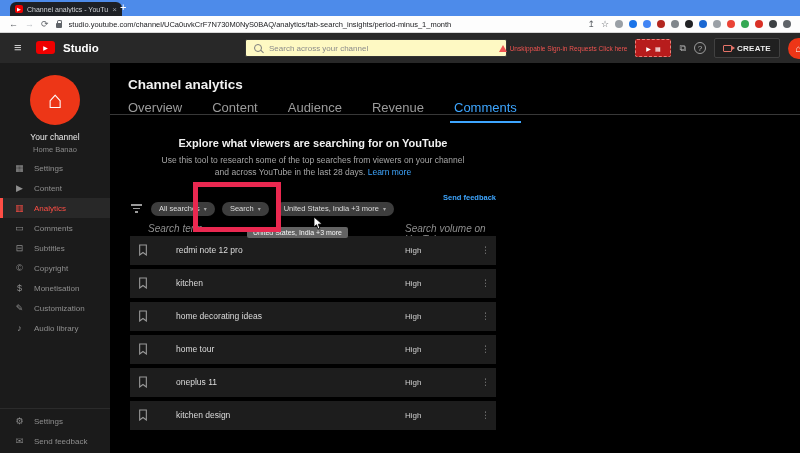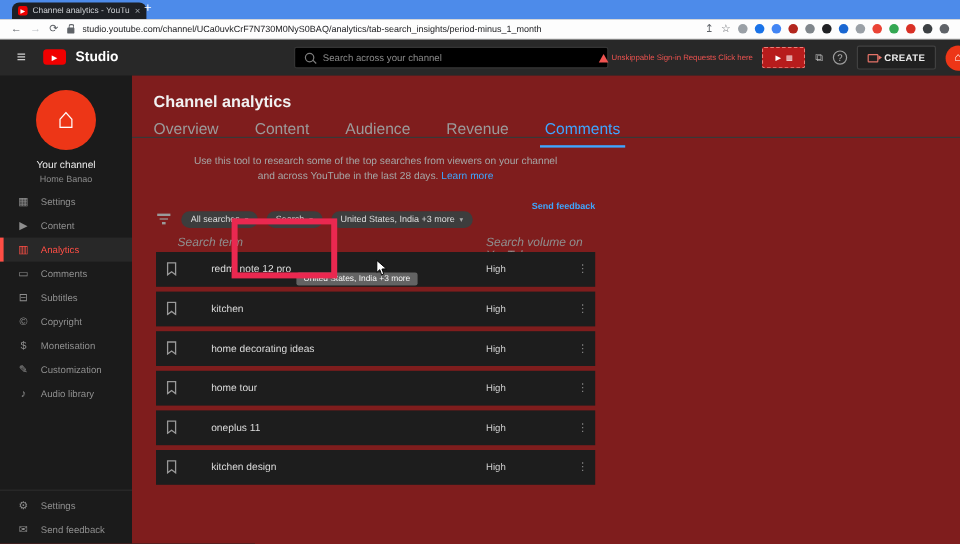--- a/index.html
+++ b/index.html
@@ -23,21 +23,21 @@
   .url{color:#202124;font-size:7.5px;white-space:nowrap;overflow:hidden;max-width:392px;}
   .tb-right{margin-left:auto;display:flex;align-items:center;gap:6px;}
   .ext{width:8px;height:8px;border-radius:50%;flex:0 0 auto;}
   
   .sheader{position:absolute;left:0;top:33px;right:0;height:30px;background:#282828;}
   .burger{position:absolute;left:14px;top:8px;color:#ccc;font-size:13px;line-height:1;}
   .logo{position:absolute;left:36px;top:8px;display:flex;align-items:center;gap:8px;}
   .logo-badge{width:19px;height:13px;background:var(--youtube_red,#f00);border-radius:3px;color:#fff;font-size:6px;
         display:flex;align-items:center;justify-content:center;}
   .logo-text{color:#fff;font-size:11.5px;font-weight:bold;}
-  .sbox{position:absolute;left:245px;top:6px;width:262px;height:18px;background:#000000;border:1px solid #343434;
+  .sbox{position:absolute;left:245px;top:6px;width:262px;height:18px;background:#fef9c3;border:1px solid #343434;
         border-radius:2px;display:flex;align-items:center;gap:7px;padding:0 8px;box-sizing:border-box;}
   .mag{width:6px;height:6px;border:1.3px solid #7d7d7d;border-radius:50%;position:relative;flex:0 0 auto;}
   .mag::after{content:"";position:absolute;width:4px;height:1.3px;background:#7d7d7d;transform:rotate(45deg);right:-3px;bottom:-1px;}
   .sph{color:#8a8a8a;font-size:8px;}
   .hright{position:absolute;right:0;top:0;height:30px;display:flex;align-items:center;gap:8px;}
   .warn{display:flex;align-items:center;gap:3px;color:var(--warning_red,#ef5350);font-size:6.5px;}
   .warn-tri{width:0;height:0;border-left:4px solid transparent;border-right:4px solid transparent;border-bottom:7px solid var(--warning_red,#ef5350);}
   .redbadge{width:34px;height:16px;background:#b71c1c;border:1px dashed rgba(255,160,150,.75);border-radius:2px;
         display:flex;align-items:center;justify-content:center;gap:4px;color:#fff;font-size:6px;}
   .hic{color:#b7b7b7;font-size:9px;}
@@ -58,21 +58,21 @@
   .chan-name{color:#8a8a8a;font-size:7.5px;margin-top:3px;}
   .nav{margin-top:4px;}
   .nav-item{height:20px;display:flex;align-items:center;gap:9px;padding-left:14px;color:#8f8f8f;font-size:8px;
         position:relative;cursor:pointer;}
   .nicon{width:11px;text-align:center;font-size:9px;color:#8f8f8f;flex:0 0 auto;}
   .nav-item.active{background:rgba(255,255,255,.06);color:var(--selected_red,#ff4e45);}
   .nav-item.active .nicon{color:var(--selected_red,#ff4e45);}
   .nav-item.active::before{content:"";position:absolute;left:0;top:0;bottom:0;width:3px;background:var(--selected_red,#ff4e45);}
   .side-foot{position:absolute;left:0;right:0;bottom:2px;border-top:1px solid #2b2b2b;padding-top:2px;}
   
-  .content{position:absolute;left:110px;top:63px;right:0;bottom:0;background:#7f1d1d;overflow:hidden;}
+  .content{position:absolute;left:110px;top:63px;right:0;bottom:0;background:#000000;overflow:hidden;}
   .page-title{position:absolute;left:18px;top:14px;color:#f1f1f1;font-size:13.5px;font-weight:bold;}
   .main-tabs{position:absolute;left:14px;top:37px;display:flex;gap:22px;}
   .mtab{color:#9b9b9b;font-size:13px;padding:0 4px 6px 4px;cursor:pointer;}
   .mtab.active{color:var(--accent_blue,#3ea6ff);border-bottom:2px solid var(--accent_blue,#3ea6ff);}
   .tabs-divider{position:absolute;left:0;right:0;top:51px;height:1px;background:#383838;}
   .module{position:absolute;left:20px;top:60px;width:366px;}
   .hero-title{margin-top:14px;text-align:center;color:#f1f1f1;font-size:11px;font-weight:bold;}
   .hero-body{margin:5px auto 0;max-width:312px;text-align:center;color:#a6a6a6;font-size:8.5px;line-height:1.45;}
   .hero-body a{color:var(--accent_blue,#3ea6ff);text-decoration:none;}
   .rtabs{margin-top:13px;display:flex;gap:26px;padding-left:3px;position:relative;}
@@ -248,20 +248,21 @@
 
       <span class="mtab">Audience</span>
 
       <span class="mtab">Revenue</span>
 
       <span class="mtab active">Comments</span>
     </div>
   <div class="tabs-divider"></div>
 
   <div class="module">
+    <div class="hero-title">Explore what viewers are searching for on YouTube</div>
     <div class="hero-body">
       <span>Use this tool to research some of the top searches from viewers on your channel and across YouTube in the last 28 days.</span>
       <a href="#">Learn more</a>
     </div>
 
     <div class="rtabs">
       <span class="send-fb">Send feedback</span>
     </div>
 
     <div class="filters">

